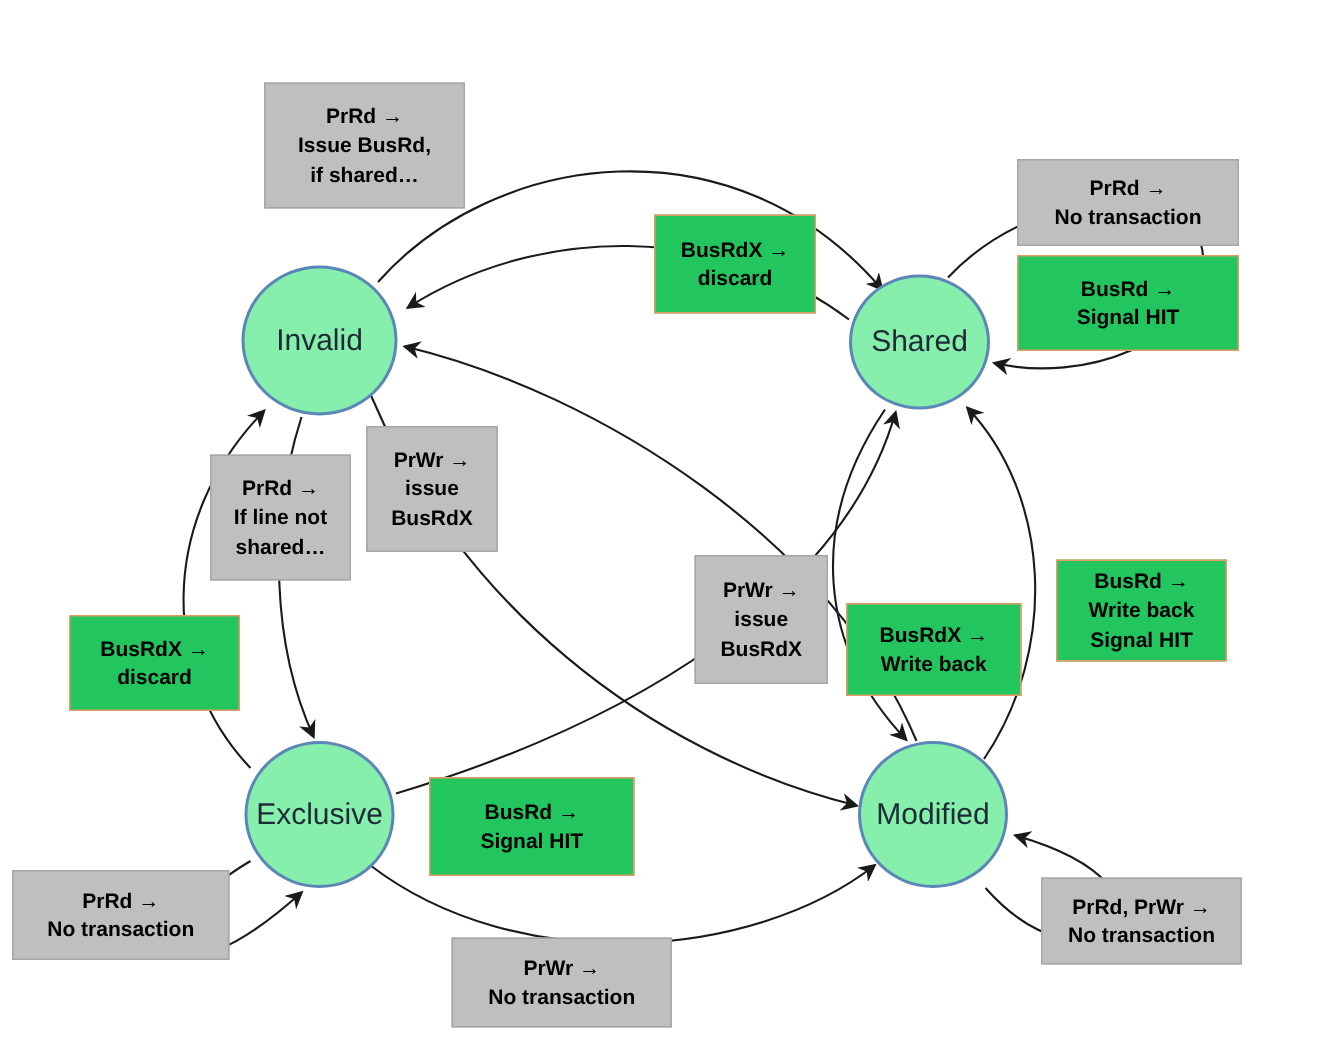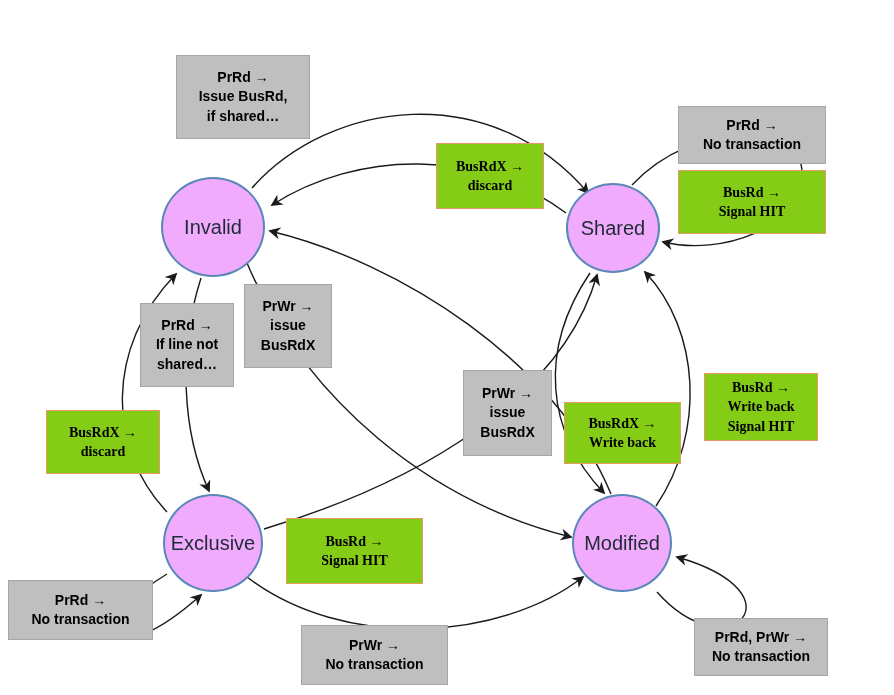--- a/index.html
+++ b/index.html
@@ -31,29 +31,29 @@
     text-align: center;
     white-space: pre-line;
     font-size: 14px;
     font-weight: bold;
     color: #000000;
     line-height: 1.38;
     padding: 2px 4px;
     box-sizing: border-box;
   }
   .box.gray   { background: #bfbfbf; border: 1px solid #a6a6a6; }
-  .box.orange { background: #84cc16; border: 1px solid #e79a66; font-family: Liberation Serif, serif; }
+  .box.orange { background: #22c55e; border: 1px solid #e79a66; }
   .state {
     position: absolute;
     z-index: 3;
     display: flex;
     align-items: center;
     justify-content: center;
     border-radius: 50%;
-    background: #f0abfc;
+    background: #86efac;
     border: 2px solid #5b87b8;
     box-sizing: border-box;
     font-size: 20px;
     color: #1f2a36;
   }
 </style>
 </head>
 <body>
 
 <div id="canvas">
@@ -117,21 +117,21 @@
 
   <div class="box orange" style="left:286px; top:518px; width:137px; height:66px;">BusRd →
 Signal HIT</div>
 
   <div class="box gray" style="left:8px;   top:580px; width:145px; height:60px;">PrRd →
 No transaction</div>
 
   <div class="box gray" style="left:301px; top:625px; width:147px; height:60px;">PrWr →
 No transaction</div>
 
-  <div class="box gray" style="left:694px; top:618px; width:134px; height:58px;">PrRd, PrWr →
+  <div class="box gray" style="left:694px; top:585px; width:134px; height:58px;">PrRd, PrWr →
 No transaction</div>
 
   <div class="state" style="left:161px; top:177px; width:104px; height:100px;">
     <span>Invalid</span>
   </div>
 
   <div class="state" style="left:163px; top:494px; width:100px; height:98px;">
     <span>Exclusive</span>
   </div>
 

